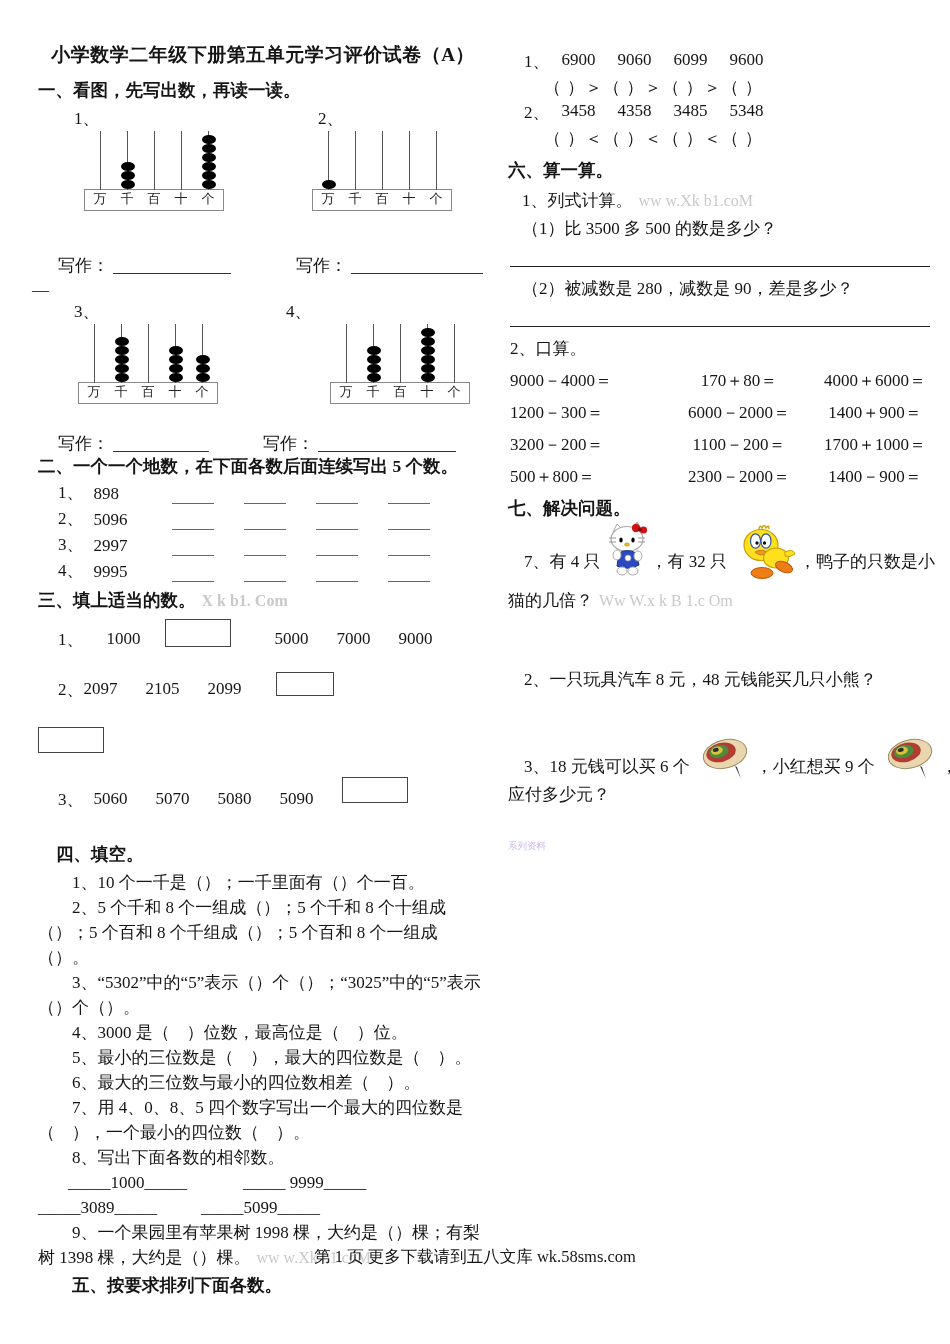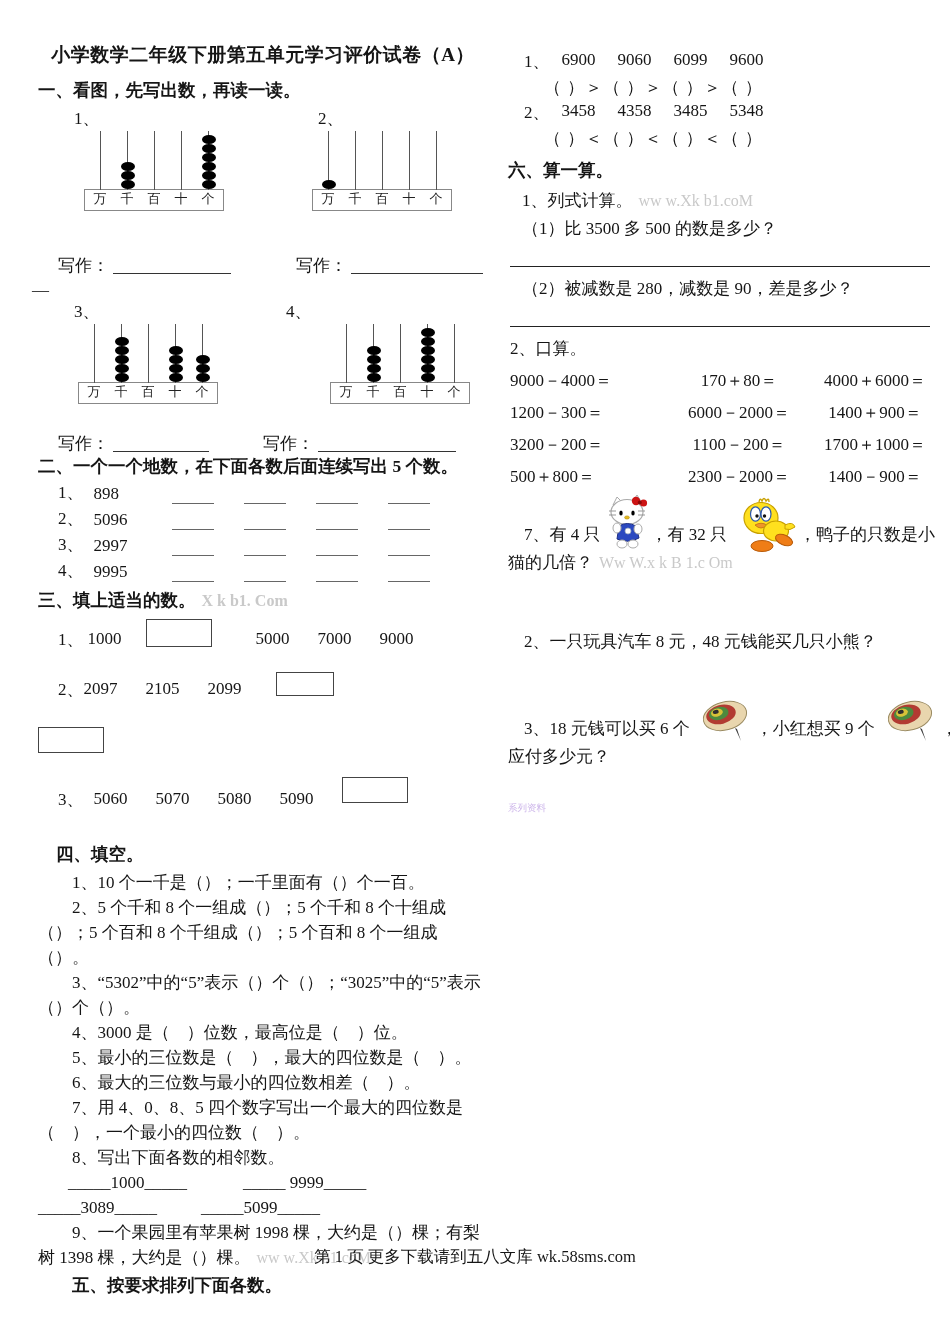--- a/index.html
+++ b/index.html
@@ -52,21 +52,21 @@
   .cmp-row .cl { margin-right:12px; }
   .cmp-row .n  { margin-right:22px; }
   .cmp-pat { margin:3px 0 2px 36px; letter-spacing:1px; }
   .sub { margin:7px 0 0 14px; }
   .q   { margin:5px 0 0 14px; }
   .ans-line { border-bottom:1.3px solid #222; height:13px; margin:14px 2px 10px 2px; }
   .oral { display:grid; grid-template-columns:150px 158px auto; row-gap:8px; margin:9px 0 6px 2px; line-height:24px; }
   .oral .c2, .oral .c3 { text-align:center; }
 
   .p7-line1 { display:flex; align-items:flex-end; margin:2px 0 0 16px; white-space:nowrap; }
-  .p7-line2 { margin-top:5px; }
+  .p7-line2 { margin-top:16px; }
   .prob2 { margin:56px 0 0 16px; }
   .p3-line1 { display:flex; align-items:flex-end; margin:44px 0 0 16px; white-space:nowrap; }
   .p3-line2 { margin-top:5px; }
   .icon-img { flex:0 0 auto; }
   .kitty  { margin:0 2px -3px 6px; }
   .tweety { margin:0 2px -7px 8px; }
   .top-icon { margin:0 4px -3px 8px; }
   .wm-pink { color:#cdb6ea; font-size:9.5px; margin-top:34px; }
 </style>
 </head>
@@ -224,21 +224,21 @@
       <span class="s2-blank"></span>
       <span class="s2-blank"></span>
       <span class="s2-blank"></span>
   </div>
 
   <div class="shead" style="margin-top:6px;">
     <span>三、填上适当的数。</span><span class="wm-gray">X k b1. Com</span>
   </div>
   <div class="s3-row" style="margin-top:12px;">
     <span>1、</span>
-    <span style="margin-left:4px;">1000</span>
+    <span style="margin-left:23px;">1000</span>
     <span class="box" style="width:66px;height:28px;margin-left:24px;position:relative;top:-6px;"></span>
     <span class="s3n" style="margin-left:44px;">5000</span>
     <span class="s3n">7000</span>
     <span class="s3n">9000</span>
   </div>
   <div class="s3-row" style="margin-top:24px;">
     <span>2、</span>
     <span style="">2097</span>
     <span class="s3n">2105</span>
     <span class="s3n">2099</span>
@@ -314,20 +314,21 @@
     <span class="c2">6000－2000＝</span>
     <span class="c3">1400＋900＝</span>
     <span class="c1">3200－200＝</span>
     <span class="c2">1100－200＝</span>
     <span class="c3">1700＋1000＝</span>
     <span class="c1">500＋800＝</span>
     <span class="c2">2300－2000＝</span>
     <span class="c3">1400－900＝</span>
   </div>
 
+  <div class="shead" style="margin-top:7px;">七、解决问题。</div>
 
   <div class="p7-line1">
     <span>7、有 4 只</span>
     <svg class="icon-img kitty" width="42" height="54" viewBox="0 0 42 54">
       <path d="M6 10 L10 2 L15 7 Z" fill="#fff" stroke="#aaa" stroke-width="1"></path>
       <path d="M26 6 L30 0 L35 8 Z" fill="#fff" stroke="#aaa" stroke-width="1"></path>
       <ellipse cx="20" cy="17" rx="16" ry="12.5" fill="#fff" stroke="#aaa" stroke-width="1.2"></ellipse>
       <circle cx="29" cy="6" r="4.2" fill="#cc1414"></circle>
         <circle cx="36.5" cy="8" r="3.6" fill="#cc1414"></circle>
         <circle cx="32.8" cy="7.5" r="2" fill="#8d0808"></circle>

